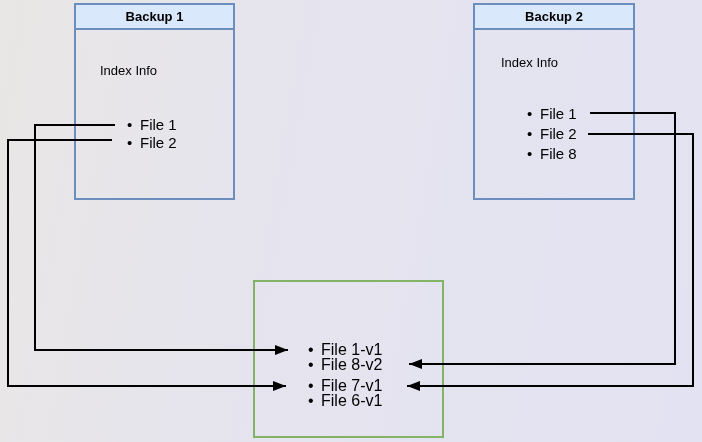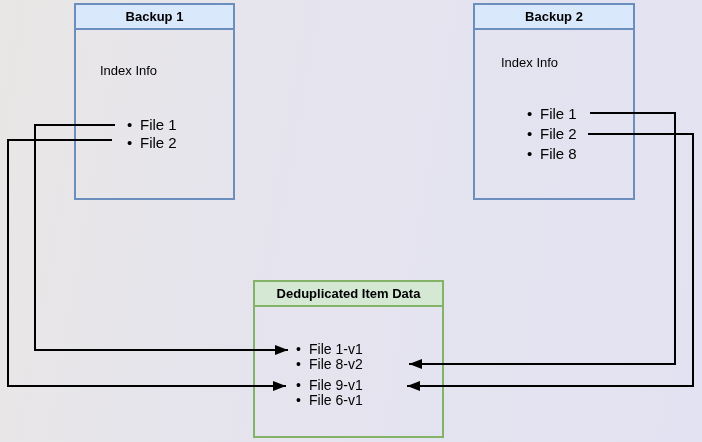--- a/index.html
+++ b/index.html
@@ -19,21 +19,21 @@
   .dedup { border:2px solid #82b366; }
   .dedup .hdr { background:#d5e8d4; border-bottom:2px solid #82b366; }
   .index-label { position:absolute; font-size:13px; line-height:18px; white-space:nowrap; }
   ul.files { position:absolute; margin:0; padding:0; list-style:none; white-space:nowrap; }
   ul.files li { position:relative; padding-left:14px; }
   ul.files li::before { content:"\2022"; position:absolute; left:1px; }
   .b1-files { left:50px; top:111px; font-size:15px; }
   .b1-files li { height:18px; line-height:18px; }
   .b2-files { left:51px; top:99px; font-size:15px; }
   .b2-files li { height:20px; line-height:20px; }
-  .dd-files { left:40px; top:60px; font-size:14px; }
+  .dd-files { left:52px; top:60px; font-size:16px; }
   .dd-files li { height:15px; line-height:15px; }
   .dd-files li:nth-child(3) { margin-top:6px; }
   svg.connectors { position:absolute; left:0; top:0; pointer-events:none; z-index:5; }
 </style>
 </head>
 <body>
 
 <div class="stage">
 
   <div class="box backup" style="left:74px; top:3px; width:161px; height:197px;">
@@ -49,25 +49,24 @@
     <div class="hdr">Backup 2</div>
     <div class="index-label" style="left:26px; top:49px;">Index Info</div>
     <ul class="files b2-files">
         <li>File 1</li>
         <li>File 2</li>
         <li>File 8</li>
       </ul>
   </div>
 
   <div class="box dedup" style="left:253px; top:280px; width:191px; height:158px;">
-    <div class="hdr">Deduplicated Item Data</div>
     <ul class="files dd-files">
         <li>File 1-v1</li>
         <li>File 8-v2</li>
-        <li>File 9-v1</li>
+        <li>File 7-v1</li>
         <li>File 6-v1</li>
       </ul>
   </div>
 
   <svg class="connectors" width="702" height="442" viewBox="0 0 702 442">
     <defs>
       <marker id="arrow" markerWidth="13" markerHeight="10" refX="13" refY="5" orient="auto" markerUnits="userSpaceOnUse">
         <path d="M0,0 L13,5 L0,10 z" fill="#000"></path>
       </marker>
     </defs>

